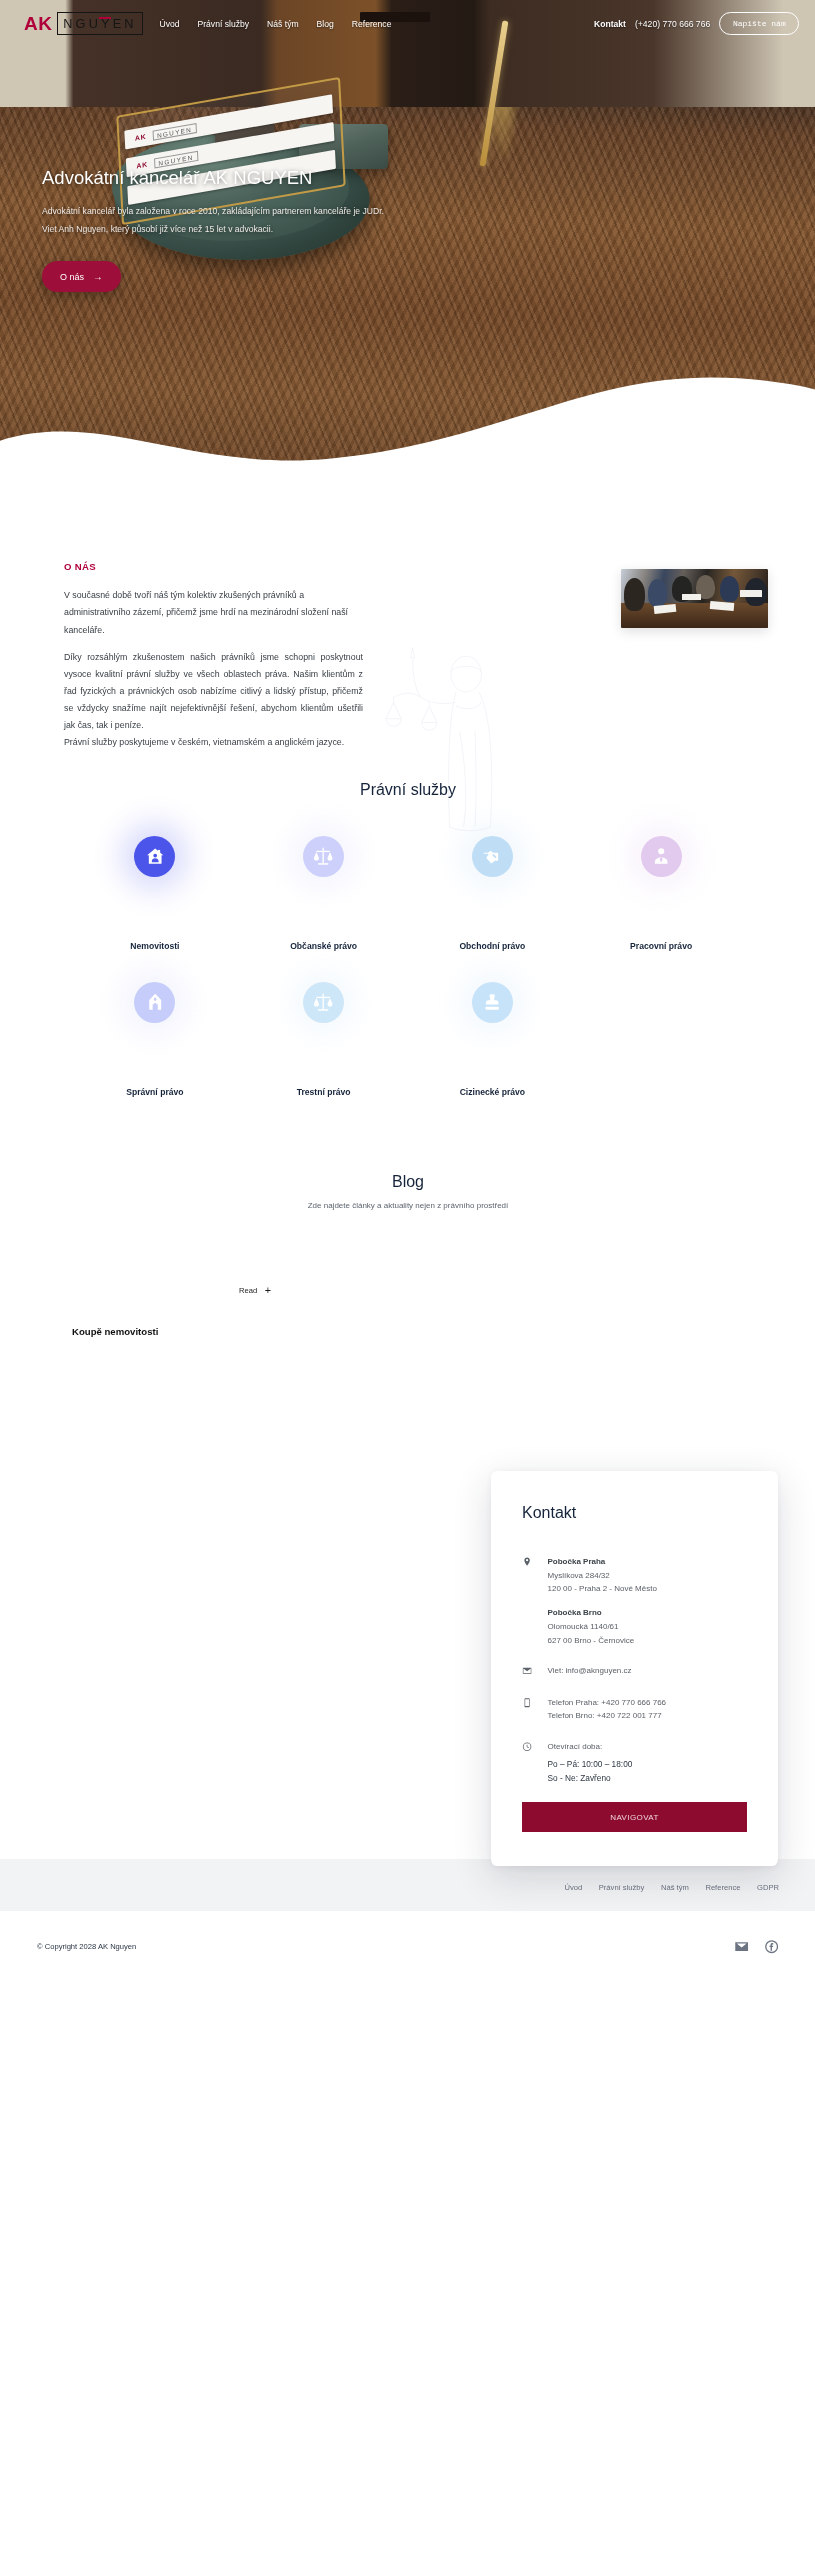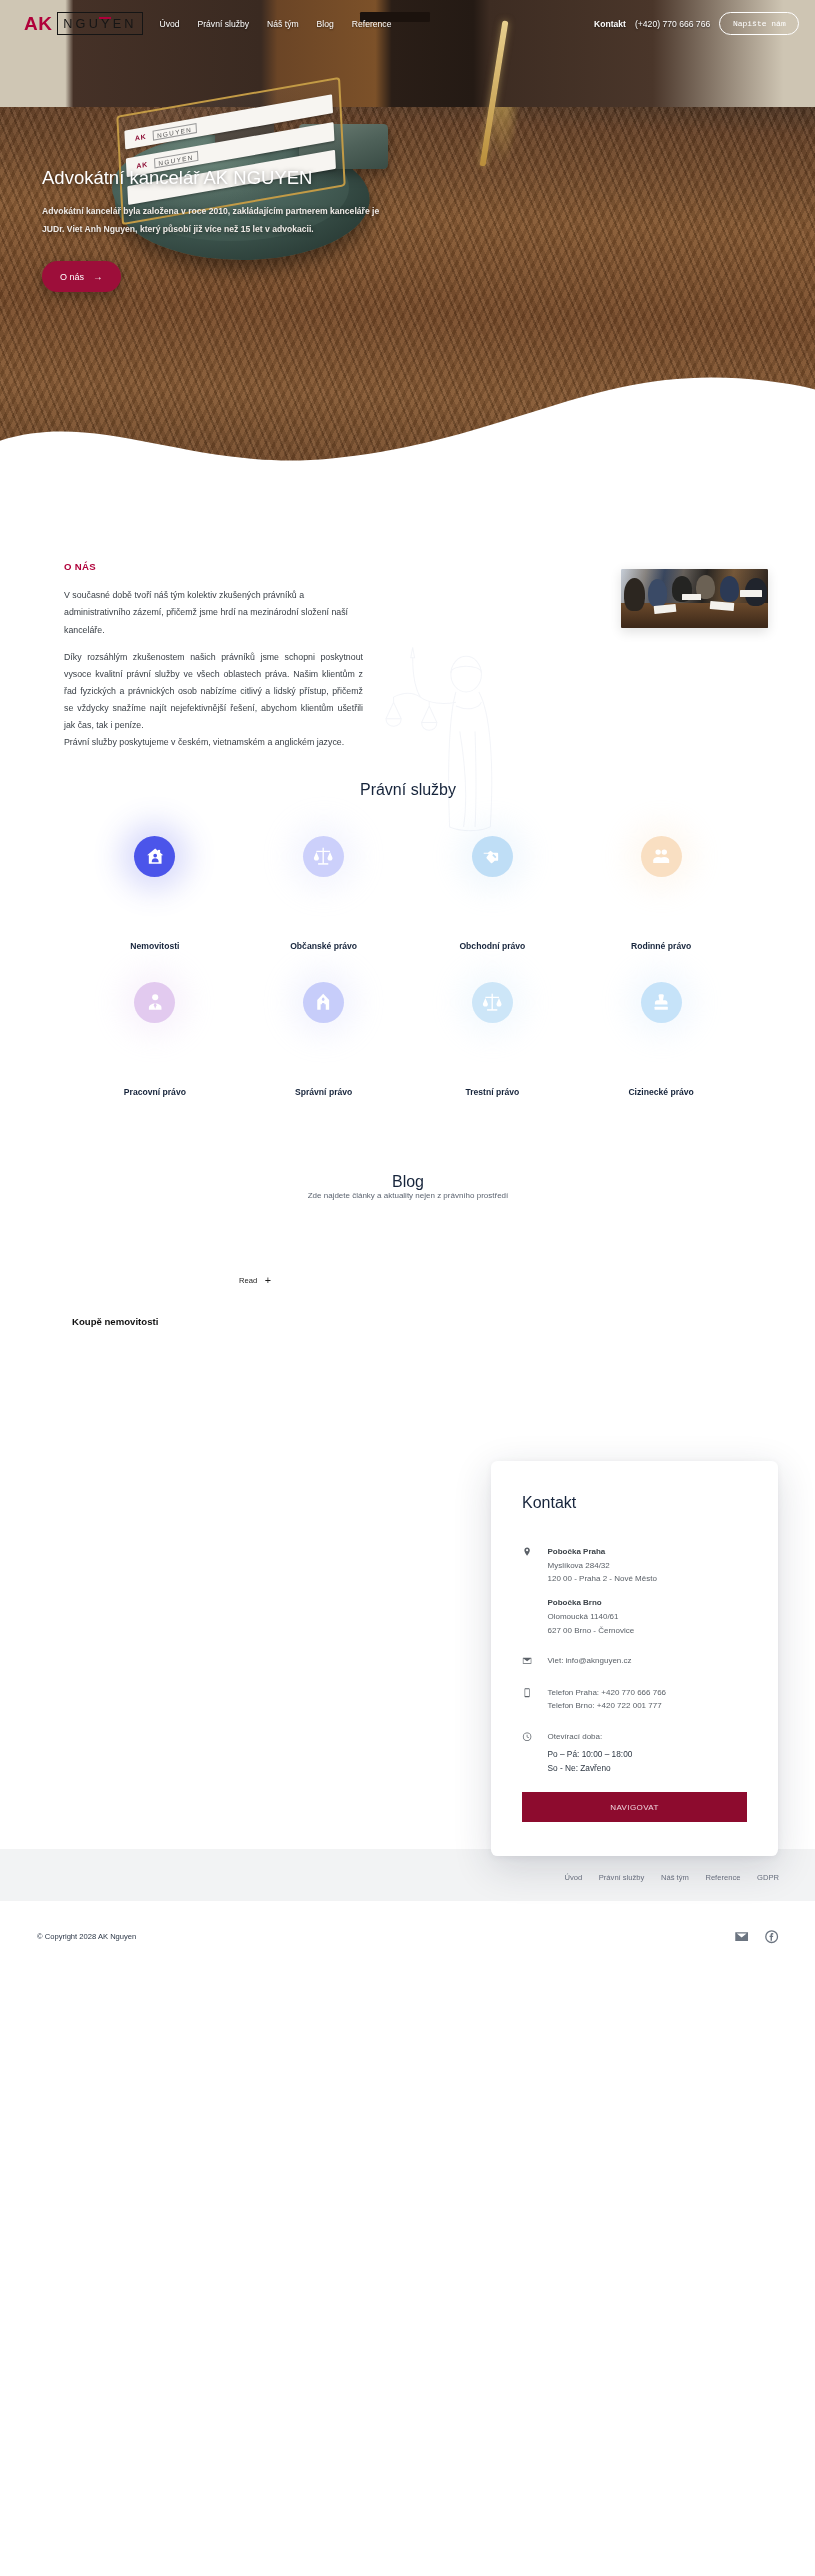--- a/index.html
+++ b/index.html
@@ -124,21 +124,21 @@
   .nav-phone { font-size:8.6px; color:#fff; text-decoration:none; text-shadow:0 0.6px 1.9px rgba(0,0,0,.55);}
   .nav-cta {
     border:0.9px solid #fff; border-radius:14px; padding:5.7px 12.7px; font-size:8px;
     color:#fff; background:transparent; cursor:pointer; white-space:nowrap;
     font-family:Liberation Mono, monospace;
   }
 
   
   .hero-copy { position:absolute; left:42px; top:167px; width:357px; z-index:5; }
   .hero-title { font-size:18.5px; font-weight:400; color:#fff; line-height:1.2; text-shadow:0 1.3px 5.1px rgba(0,0,0,.5); }
-  .hero-sub { margin-top:14px; font-size:8.6px; line-height:2.05; color:#efeae6; text-shadow:0 1.3px 4.5px rgba(0,0,0,.6);font-weight:bold; }
+  .hero-sub { margin-top:14px; font-size:8.6px; line-height:2.05; color:#efeae6; text-shadow:0 1.3px 4.5px rgba(0,0,0,.6); }
   .hero-btn {
     margin-top:23px; display:inline-flex; align-items:center; gap:9px;
     background:#9d0e3a; color:#fff; border:none; border-radius:16.6px;
     padding:9.6px 18px; font-size:9px; cursor:pointer;
     font-family:"Liberation Sans", sans-serif;
     box-shadow:0 3.8px 11.5px rgba(0,0,0,.3);
   }
   .hero-btn .arrow { font-size:9.6px; }
 
   
@@ -181,21 +181,21 @@
     width:41px; height:41px; border-radius:50%;
     display:flex; align-items:center; justify-content:center;
     margin-bottom:20.4px;
   }
   .srv-icon svg { width:20.4px; height:20.4px; fill:#ffffff; }
   .srv-label { font-size:8.6px; font-weight:700; color:#16243b; }
 
   
   .blog { position:relative; width:816px; margin-top:76px; text-align:center; }
   .blog-title { font-size:16px; font-weight:400; color:#16243b; }
-  .blog-sub { margin-top:0; font-size:8px; color:#5c6470; }
+  .blog-sub { margin-top:10px; font-size:8px; color:#5c6470; }
   .blog-list { width:752px; margin:75px auto 0 auto; position:relative; height:96px; }
   .blog-read {
     position:absolute; left:207px; top:0; display:flex; align-items:center; gap:7.6px;
     font-size:7.6px; color:#1d1d1d; cursor:pointer;
   }
   .blog-read .plus { font-size:10.8px; line-height:1; }
   .blog-item-title {
     position:absolute; left:40px; top:41px; font-size:9.6px; font-weight:700; color:#111;
     text-align:left; cursor:pointer;
   }
@@ -374,31 +374,20 @@
     <div class="srv-item">
       <div class="srv-icon" style="background: rgb(191, 222, 246); box-shadow: rgba(191, 222, 246, 0.2) 0px 0px 29px 14px;">
         <svg viewBox="0 0 24 24">
             <path d="M2 8h5l3-2.4 3 2.4h5a1 1 0 0 1 1 1v7.5a1 1 0 0 1-1 1h-3l-2.6 2.3a1.5 1.5 0 0 1-2.2-.2l-4.6-4.8a1.6 1.6 0 0 1 .1-2.2L8 9.8 6.4 9H2V8z"></path>
             <path d="M13.6 9.4 17 12.8l-1.5 1.5-3.4-3.4z" fill="#bfdef6"></path>
           </svg>
       </div>
       <div class="srv-label">Obchodní právo</div>
     </div>
 
-    <div class="srv-item">
-      <div class="srv-icon" style="background: rgb(249, 223, 194); box-shadow: rgba(249, 223, 194, 0.2) 0px 0px 29px 14px;">
-        <svg viewBox="0 0 24 24">
-            <circle cx="8.4" cy="7.2" r="3.2"></circle>
-            <circle cx="15.6" cy="7.2" r="3.2"></circle>
-            <path d="M2.6 20v-3.2c0-2.4 2.6-4 5.8-4s5.8 1.6 5.8 4V20H2.6z"></path>
-            <path d="M12.8 20v-3.2c0-1.2-.5-2.2-1.3-3 1.2-.6 2.6-1 4.1-1 3.2 0 5.8 1.6 5.8 4V20h-8.6z"></path>
-          </svg>
-      </div>
-      <div class="srv-label">Rodinné právo</div>
-    </div>
 
     <div class="srv-item">
       <div class="srv-icon" style="background: rgb(226, 202, 239); box-shadow: rgba(226, 202, 239, 0.2) 0px 0px 29px 14px;">
         <svg viewBox="0 0 24 24">
             <circle cx="12" cy="6.2" r="3.6"></circle>
             <path d="M4.6 21v-2.6c0-3 3.3-5 7.4-5s7.4 2 7.4 5V21H4.6z"></path>
             <path d="M11.2 13.6h1.6l.8 2-1.6 4.2-1.6-4.2z" fill="#e2caef"></path>
           </svg>
       </div>
       <div class="srv-label">Pracovní právo</div>

